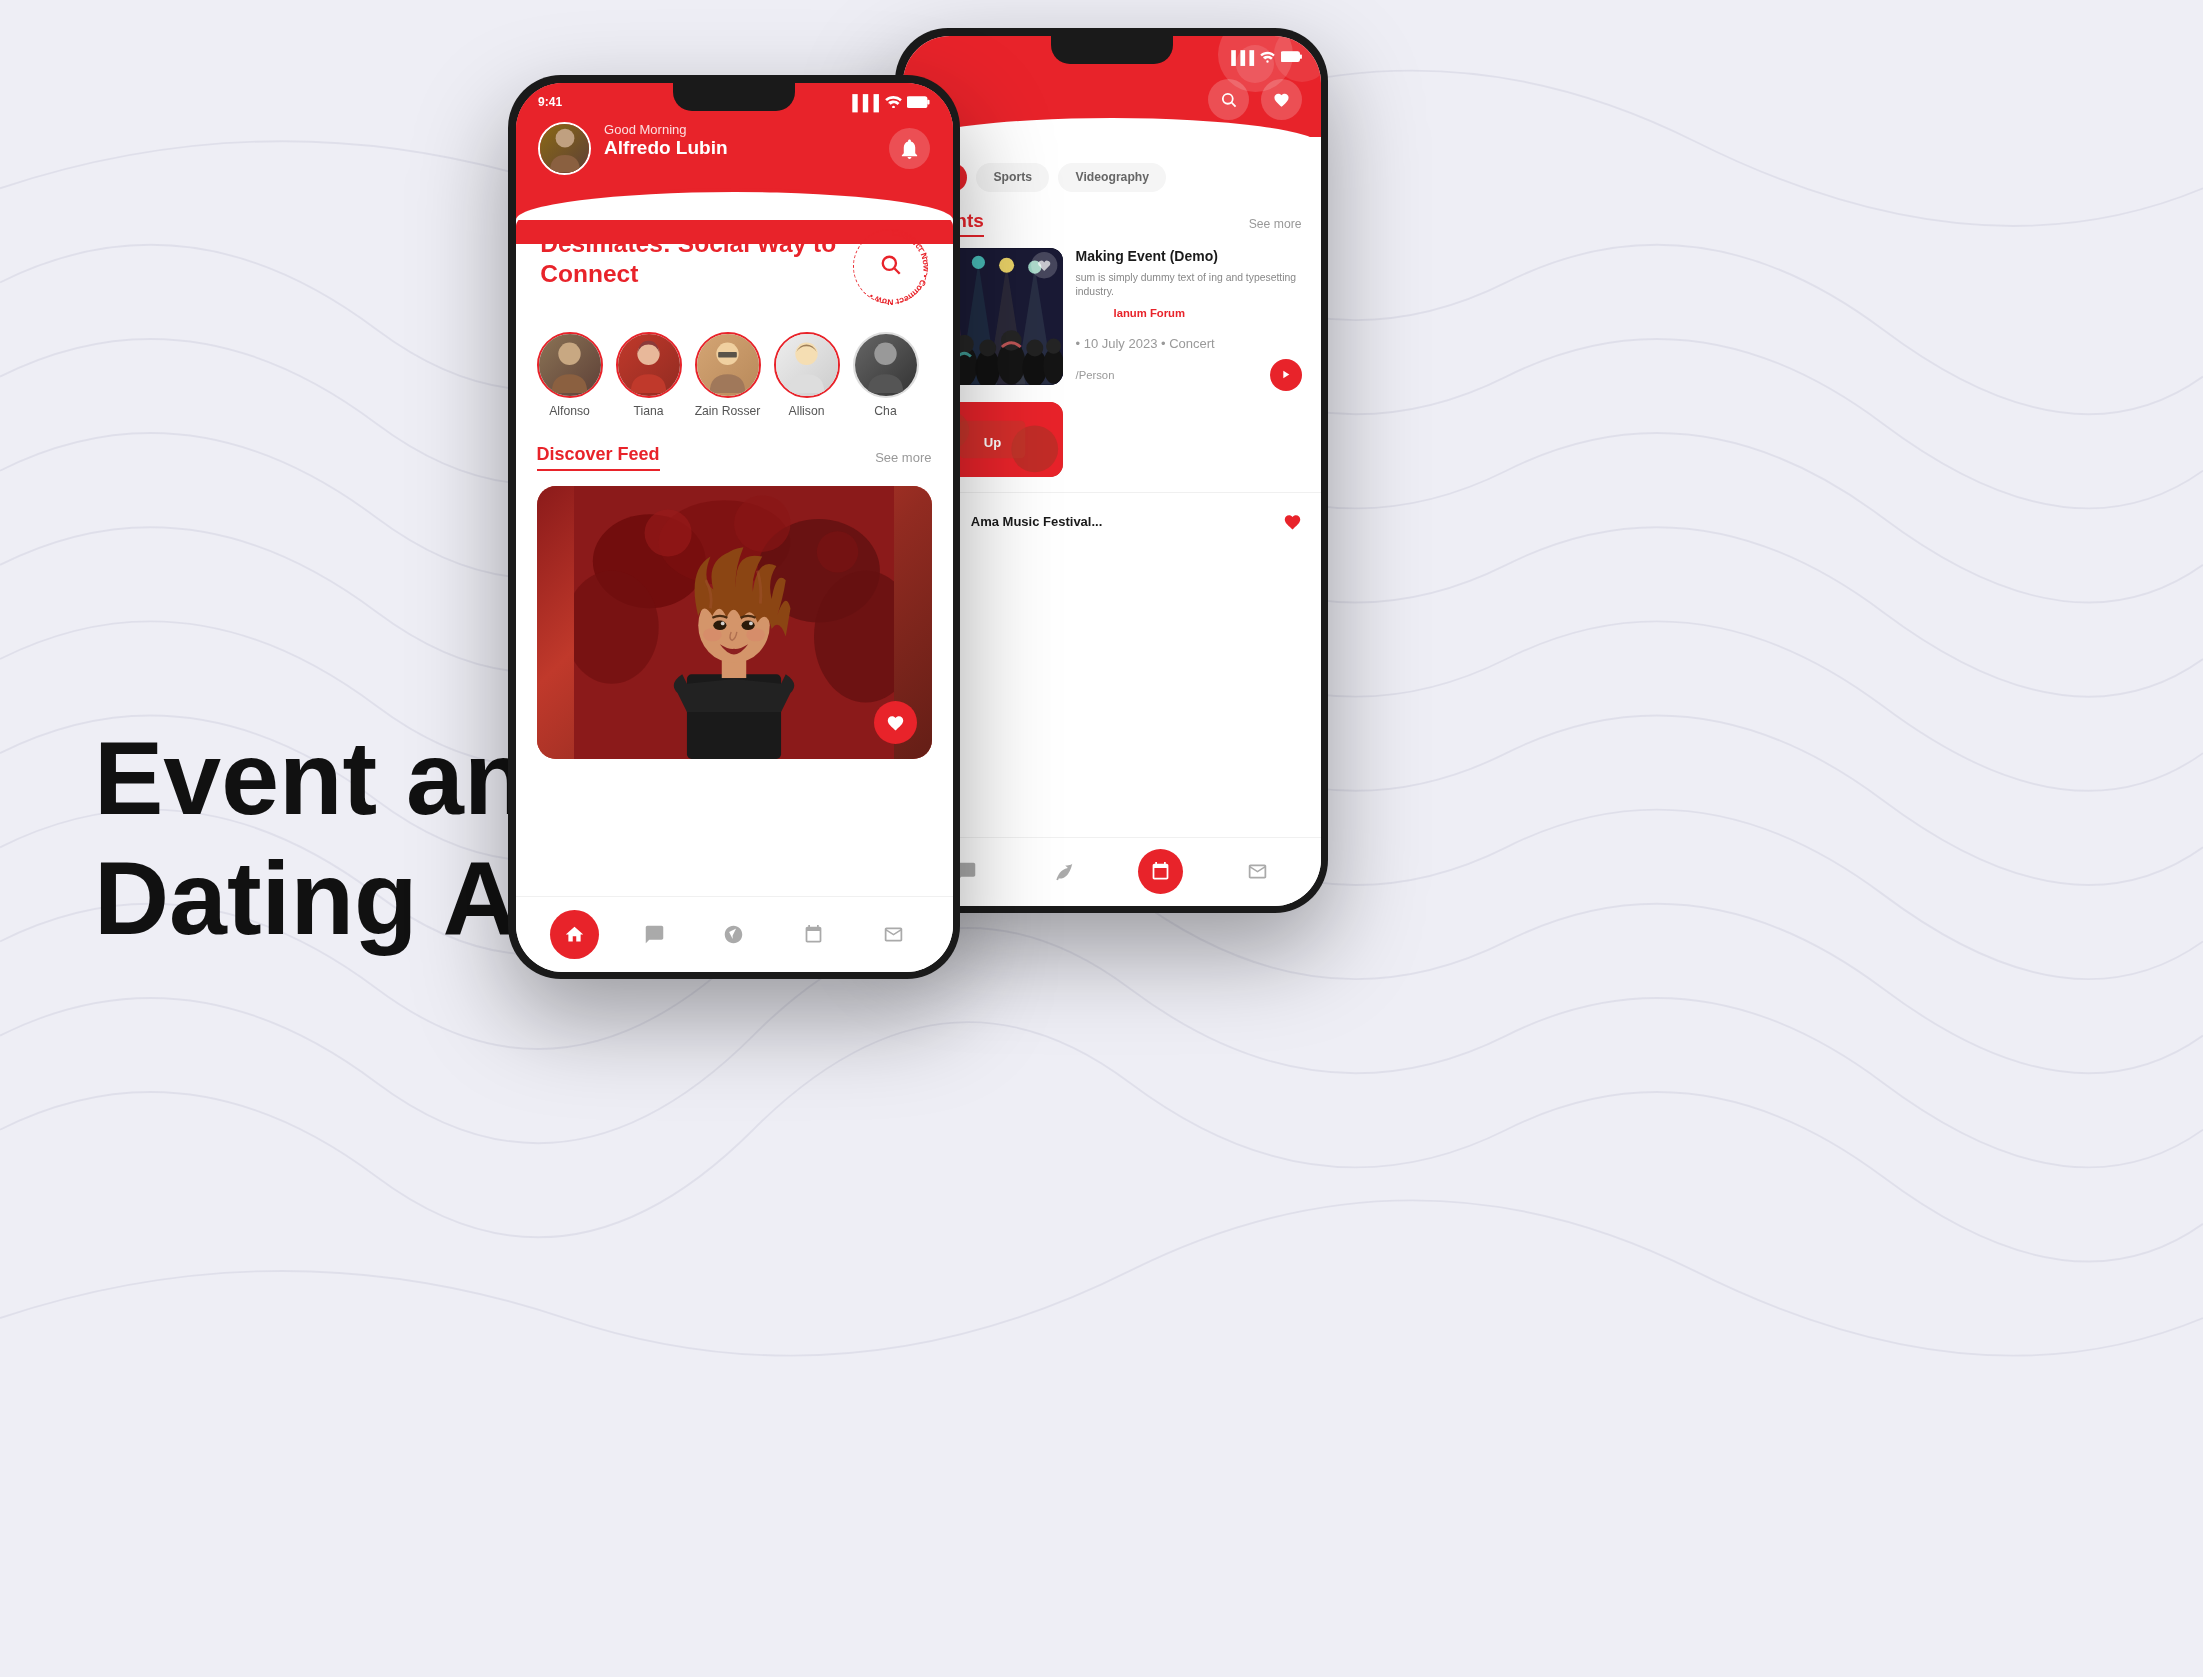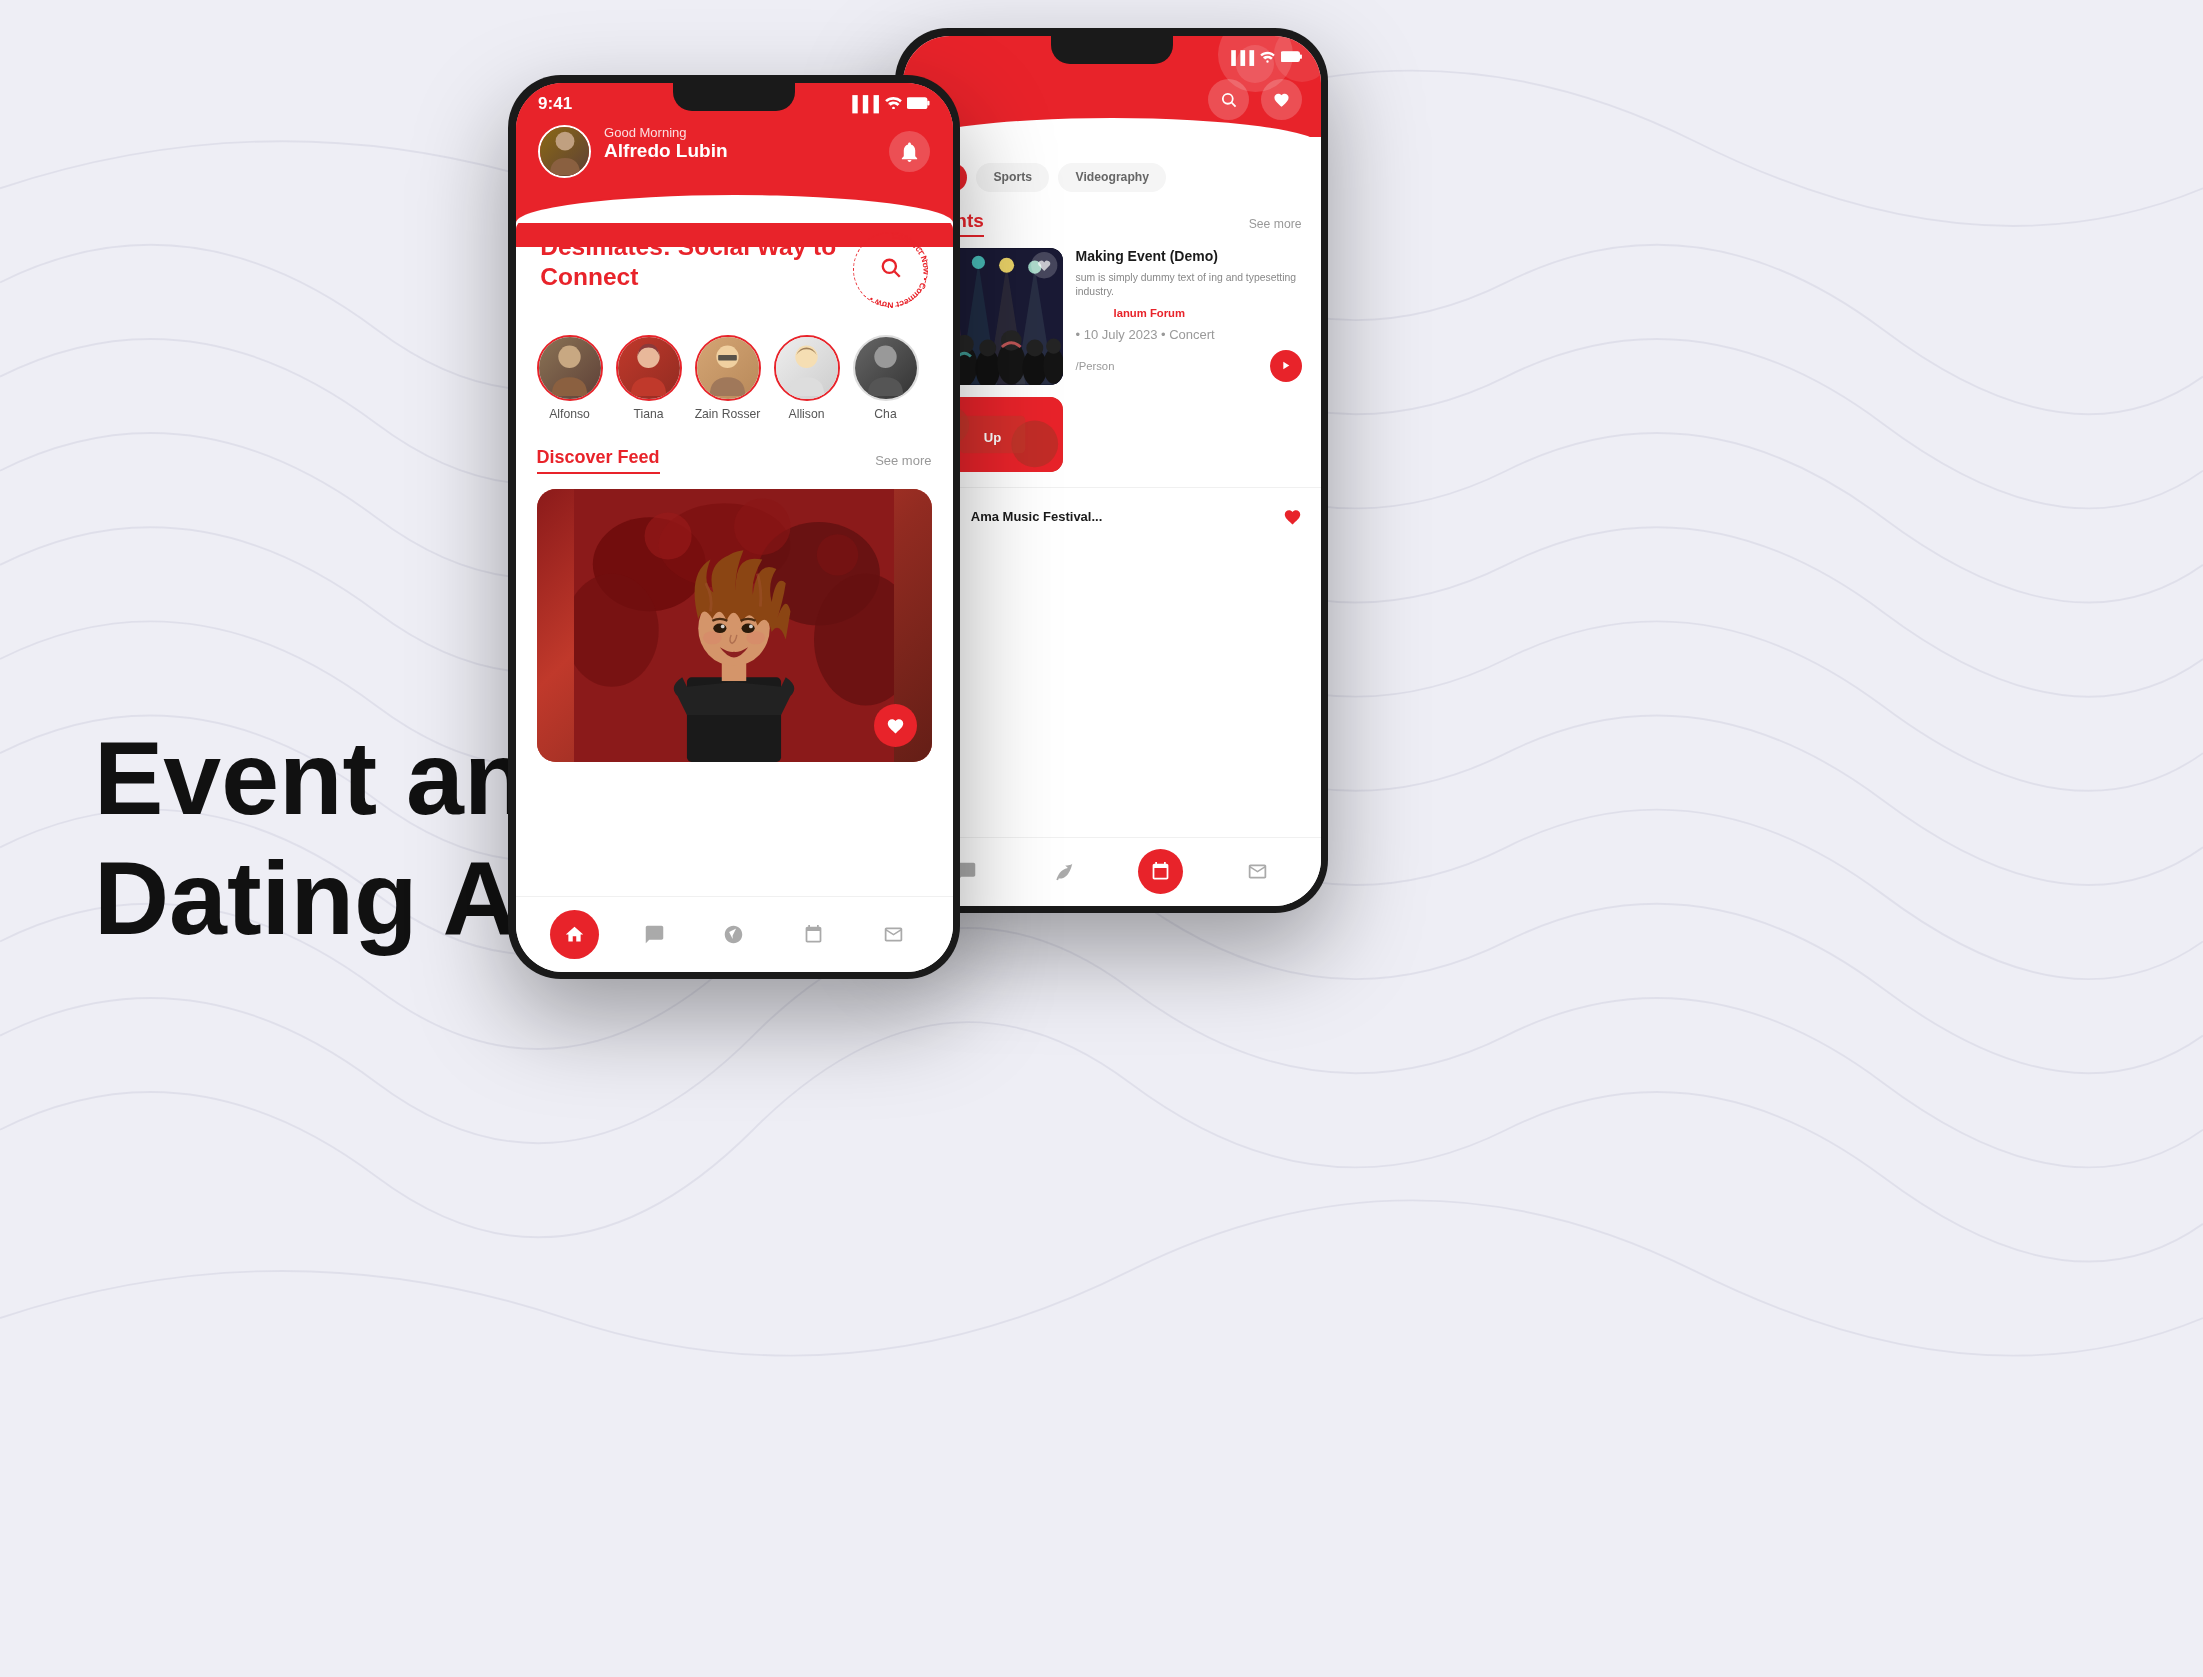--- a/index.html
+++ b/index.html
@@ -94,21 +94,21 @@
     .status-bar {
       display: flex;
       justify-content: space-between;
       align-items: center;
       padding: 11.3px 22.6px 3.8px;
       position: relative;
       z-index: 10;
     }
 
     .status-time {
-      font-size: 17px;
+      font-size: 12px;
       font-weight: 600;
       color: white;
     }
 
     .status-icons {
       display: flex;
       align-items: center;
       gap: 5.6px;
     }
 
@@ -731,21 +731,21 @@
             </svg>
           </div>
 
           <div style="flex:1;">
             <div style="font-size:14px;font-weight:800;color:#1a1a1a;margin-bottom:5.6px;line-height:1.2;">
               <span>Making Event (Demo)</span>
             </div>
             <div style="font-size:10.4px;color:#888;line-height:1.4;margin-bottom:7.5px;">
               <span>sum is simply dummy text of ing and typesetting industry.</span>
             </div>
-            <div style="font-size:11.3px;color:#e8232a;font-weight:700;margin-bottom:8px;padding-left:38px;">
+            <div style="font-size:11.3px;color:#e8232a;font-weight:700;margin-bottom:17px;padding-left:38px;">
               <span>lanum Forum</span>
             </div>
             <div style="font-size:13px;color:#999;margin-bottom:7.5px;">
               • <span>10 July 2023</span> • <span>Concert</span>
             </div>
             <div style="display:flex;justify-content:space-between;align-items:center;">
               <span style="font-size:11.3px;color:#999;">/Person</span>
               <div style="width:32px;height:32px;border-radius:50%;background:#e8232a;display:flex;align-items:center;justify-content:center;color:white;">
                 <svg width="13" height="13" viewBox="0 0 24 24" fill="white">
                     <path d="M8 5v14l11-7z"></path>

